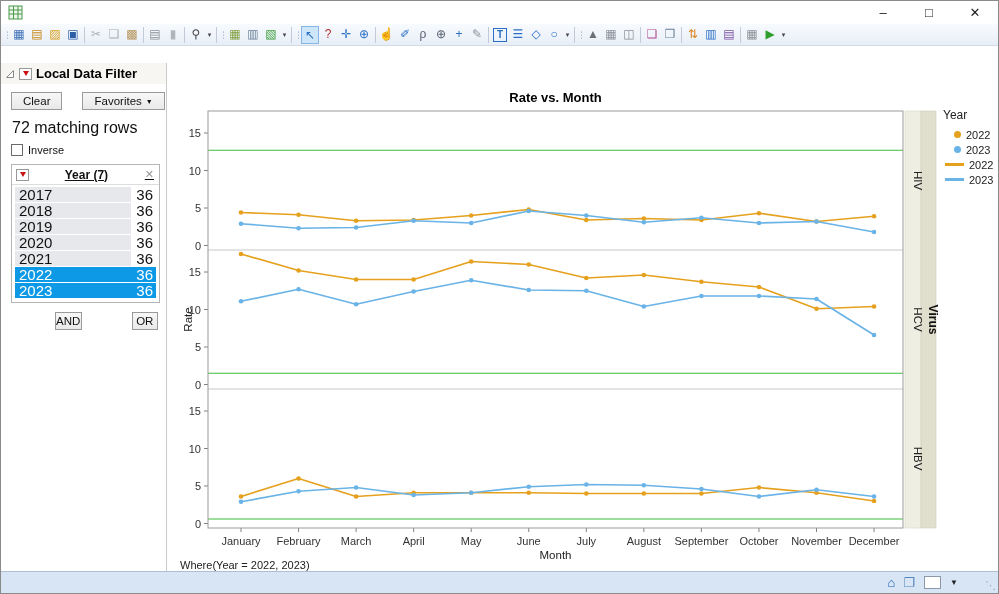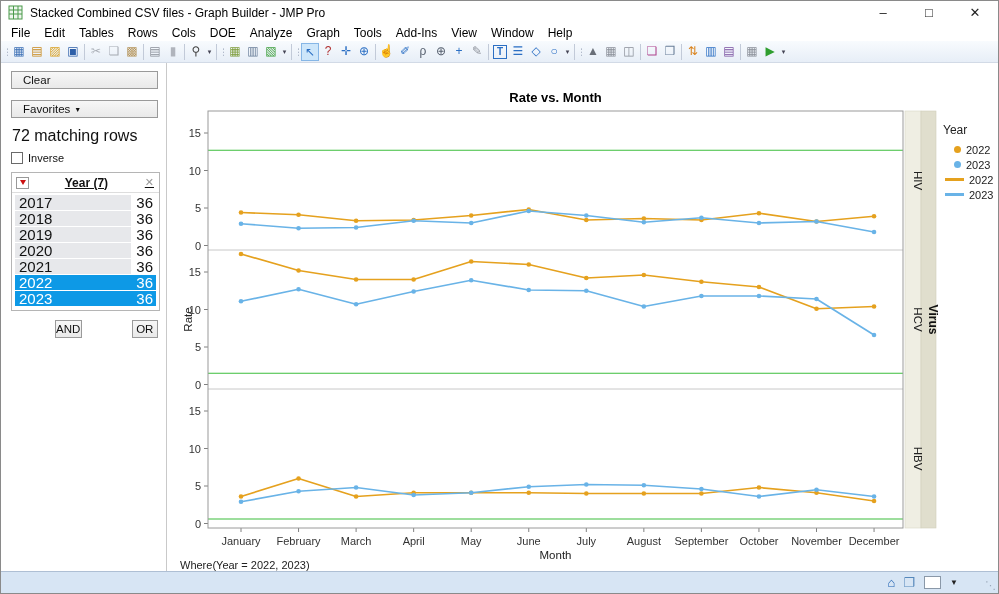--- a/index.html
+++ b/index.html
@@ -33,21 +33,21 @@
                   background:#f7f6f3; position:relative; z-index:2; }
   .panel-title { font-size:13px; font-weight:bold; color:#000; }
   .rtri { width:13px; height:12px; background:#fff; border:1px solid #999;
           display:inline-flex; align-items:center; justify-content:center; flex:none; }
   .rtri::after { content:''; width:0; height:0; border-left:3px solid transparent;
                  border-right:3px solid transparent; border-top:5px solid #cc1111; }
   
   .filter-panel { position:absolute; left:0; top:62px; width:166px; bottom:22px;
                   background:#fff; border-right:1px solid #c9c9c9; }
   .filter-body { padding:8px 8px 0 10px; font-size:11px; }
-  .btn-row { display:flex; gap:11px;flex-direction:column; }
+  .btn-row { display:flex; gap:20px; }
   .btn { background:linear-gradient(#f7f7f7,#e9e9e9); border:1px solid #9a9a9a; font-size:11.5px;
          font-family:inherit; padding:2px 11px; color:#111; display:inline-flex; align-items:center; gap:4px; }
   .btn .caret { font-size:7px; }
   .match-text { margin:9px 0 7px 1px; font-size:16px; }
   .checkbox-row { display:flex; align-items:center; gap:5px; margin-bottom:8px; }
   .checkbox { width:12px; height:12px; background:#fff; border:1px solid #6a6a6a; flex:none; }
   .year-box { border:1px solid #b5b5b5; width:149px; background:#fff; }
   .year-header { display:flex; align-items:center; height:20px; padding:0 4px; border-bottom:1px solid #ddd;text-decoration:underline; }
   .year-title { flex:1; text-align:center; font-weight:bold; font-size:12px; }
   .close-x { color:#999; font-size:11px; padding:0 1px; }
@@ -55,21 +55,21 @@
   .lvl { display:flex; height:15px; margin-bottom:1px; font-size:15px; align-items:center; }
   .lvl .bar { width:116px; height:15px; background:#e7e8eb; padding-left:4px; line-height:15px; flex:none; }
   .lvl .cnt { flex:1; text-align:right; padding-right:3px; line-height:15px; }
   .lvl.sel { background:#0d99e6; color:#fff; }
   .lvl.sel .bar { background:transparent; }
   .andor { margin-top:9px; display:flex; gap:6px; }
   .btn.small { padding:2px 0; width:46px; justify-content:center;margin-left:44px; }
   
   .graph-panel { position:absolute; left:167px; top:62px; right:0; bottom:22px; background:#fff; overflow:hidden; }
   #chart-svg { position:absolute; left:0; top:0; z-index:1; }
-  .legend { position:absolute; left:775px; top:60px; z-index:2; font-size:11px; color:#222; }
+  .legend { position:absolute; left:775px; top:45px; z-index:2; font-size:11px; color:#222; }
   .legend-title { font-size:12px; margin-bottom:5px; }
   .lg-row { display:flex; align-items:center; height:15px; }
   .lg-dot { width:7px; height:7px; border-radius:50%; margin-left:11px; flex:none; }
   .lg-line { width:19px; height:3px; margin-left:2px; flex:none; }
   .lg-label { margin-left:5px; }
   .where-text { position:absolute; left:12px; top:496px; font-size:11px; color:#222; z-index:2; }
   
   .statusbar { position:absolute; left:0; right:0; bottom:0; height:22px; background:#d7e5f4;
                border-top:1px solid #aebfd4; display:flex; align-items:center; justify-content:flex-end;
                gap:9px; padding-right:40px; }
@@ -84,43 +84,27 @@
 <div class="window">
 
   <div class="titlebar">
     <svg class="app-icon" width="15" height="15" viewBox="0 0 15 15">
       <rect x="1" y="1" width="13" height="13" fill="#eef6ee" stroke="#4a9a4a"></rect>
       <line x1="1" y1="5" x2="14" y2="5" stroke="#4a9a4a"></line>
       <line x1="1" y1="9" x2="14" y2="9" stroke="#4a9a4a"></line>
       <line x1="5.5" y1="1" x2="5.5" y2="14" stroke="#4a9a4a"></line>
       <line x1="10" y1="1" x2="10" y2="14" stroke="#4a9a4a"></line>
     </svg>
-    <span class="title-text">Stacked Combined CSV files - Graph Builder - JMP Pro</span>
     <div class="win-controls" id="win-controls">
         <span class="win-btn">–</span>
         <span class="win-btn">□</span>
         <span class="win-btn">✕</span>
       </div>
   </div>
 
-  <div class="menubar" id="menubar">
-      <span class="menu-item">File</span>
-      <span class="menu-item">Edit</span>
-      <span class="menu-item">Tables</span>
-      <span class="menu-item">Rows</span>
-      <span class="menu-item">Cols</span>
-      <span class="menu-item">DOE</span>
-      <span class="menu-item">Analyze</span>
-      <span class="menu-item">Graph</span>
-      <span class="menu-item">Tools</span>
-      <span class="menu-item">Add-Ins</span>
-      <span class="menu-item">View</span>
-      <span class="menu-item">Window</span>
-      <span class="menu-item">Help</span>
-    </div>
 
   <div class="toolbar" id="toolbar">
       <span class="tb-grip">⋮</span>
       <span class="tb-icon" style="color: rgb(59, 111, 181);">▦</span>
       <span class="tb-icon" style="color: rgb(200, 137, 28);">▤</span>
       <span class="tb-icon" style="color: rgb(217, 160, 32);">▨</span>
       <span class="tb-icon" style="color: rgb(45, 95, 168);">▣</span>
       <span class="tb-sep"></span>
       <span class="tb-icon" style="color: rgb(168, 173, 181);">✂</span>
       <span class="tb-icon" style="color: rgb(168, 173, 181);">❏</span>
@@ -168,20 +152,27 @@
       <span class="tb-icon" style="color: rgb(217, 128, 24);">⇅</span>
       <span class="tb-icon" style="color: rgb(43, 111, 196);">▥</span>
       <span class="tb-icon" style="color: rgb(122, 79, 160);">▤</span>
       <span class="tb-sep"></span>
       <span class="tb-icon" style="color: rgb(138, 143, 152);">▦</span>
       <span class="tb-icon" style="color: rgb(47, 158, 47);">▶</span>
       <span class="tb-caret">▾</span>
     </div>
 
   <div class="filter-panel">
+    <div class="panel-header">
+      <svg width="10" height="10" viewBox="0 0 10 10">
+        <path d="M8.5 1.5 L8.5 8.5 L1.5 8.5 Z" fill="#fdfdfd" stroke="#8a8a8a"></path>
+      </svg>
+      <span class="rtri"></span>
+      <span class="panel-title">Local Data Filter</span>
+    </div>
     <div class="filter-body">
       <div class="btn-row">
         <button class="btn">Clear</button>
         <button class="btn">
             <span>Favorites</span>
             <span class="caret">▼</span>
           </button>
       </div>
       <div class="match-text">72 matching rows</div>
       <div class="checkbox-row">

